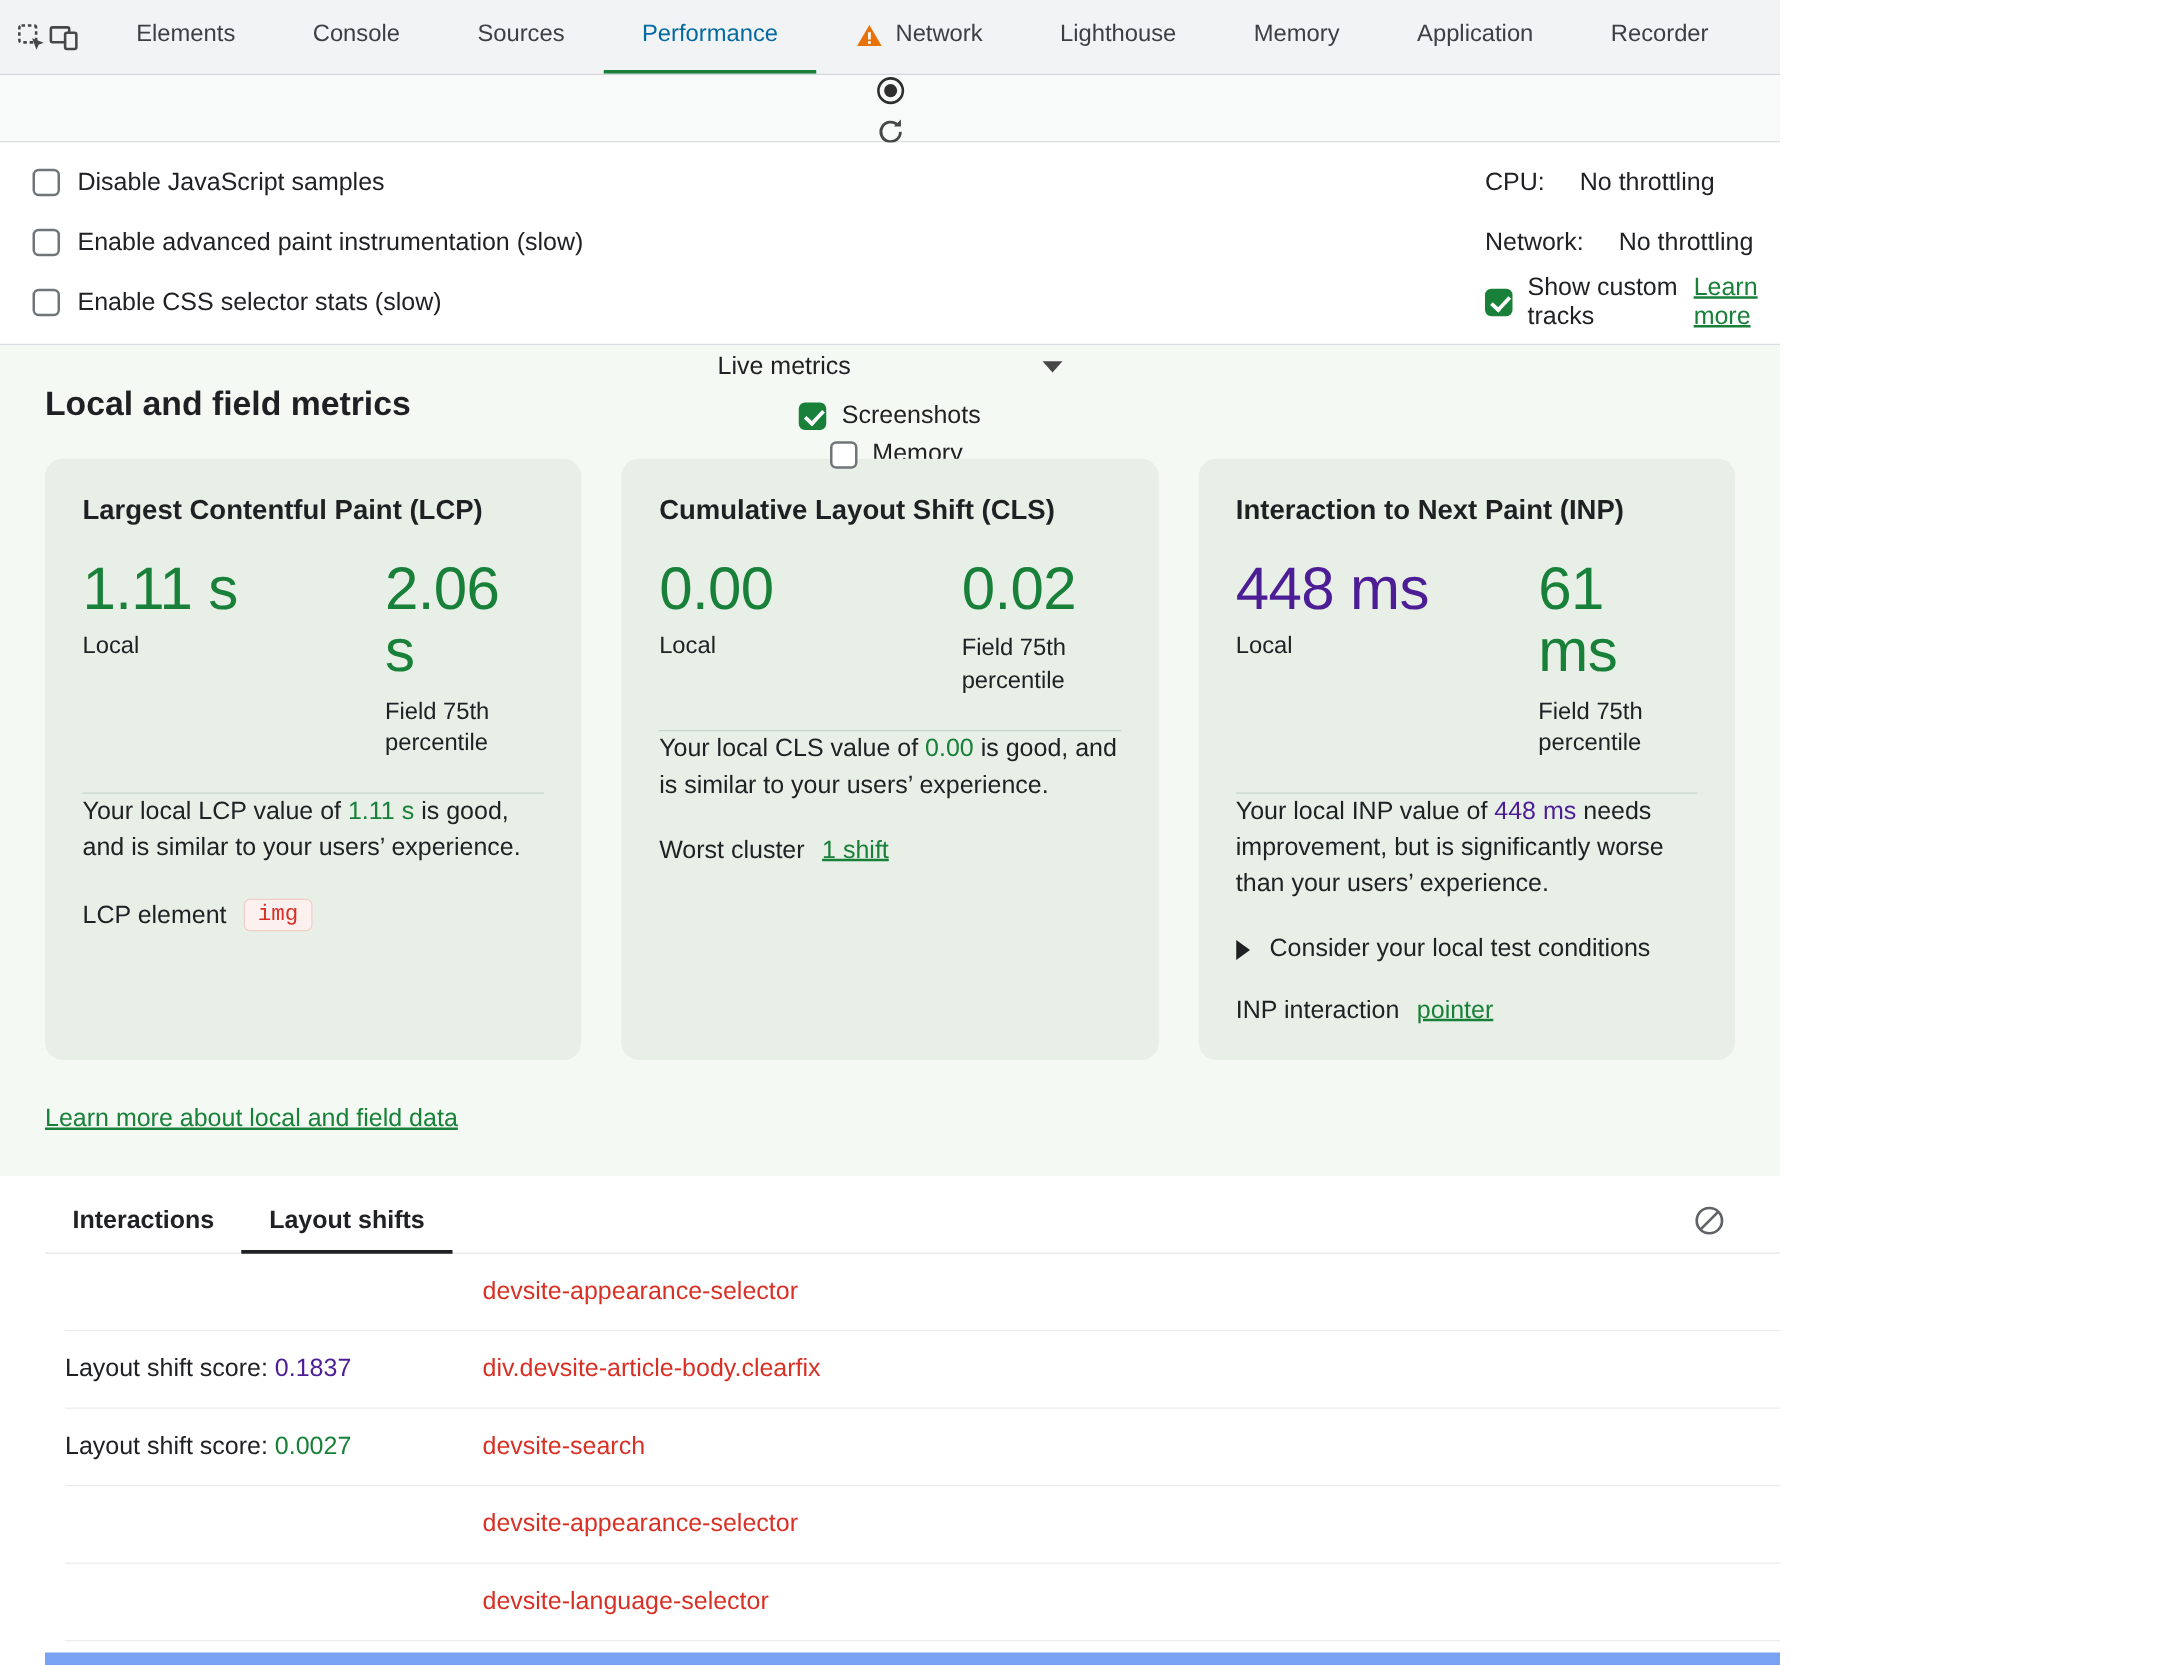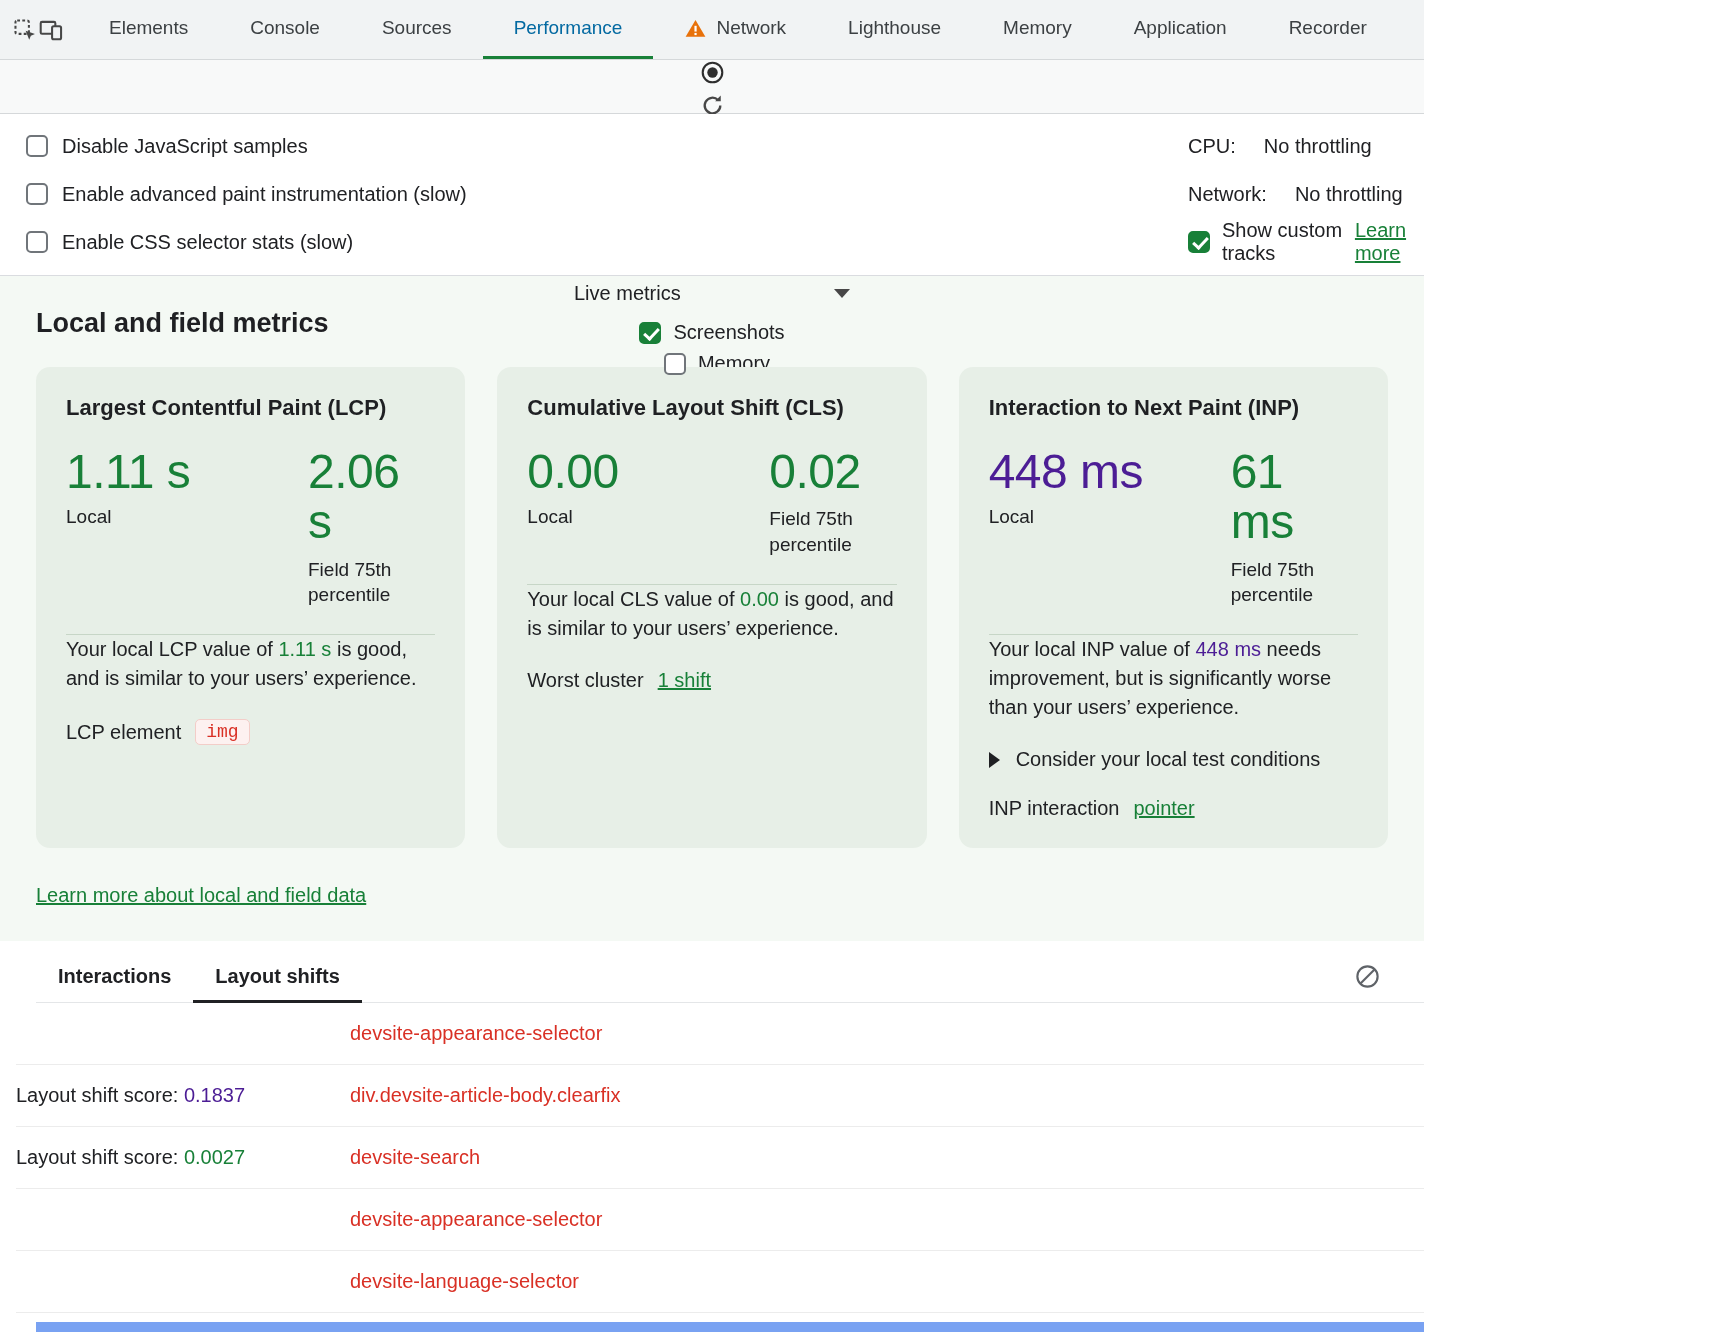--- a/index.html
+++ b/index.html
@@ -75,21 +75,21 @@
   
   .log { background:#fff; padding-top:10px; }
   .log-tabs { position:relative; margin:0 0 0 36px; border-bottom:1px solid #e4e6e8;
     display:flex; height:52px; align-items:stretch; }
   .log-tab { display:flex; align-items:center; padding:0 22px; font-size:20px; font-weight:700;
     color:#202124; position:relative; cursor:pointer; }
   .log-tab.active::after { content:""; position:absolute; left:0; right:0; bottom:-1px; height:3px;
     background:#202124; }
   .log-clear { position:absolute; right:40px; top:8px; width:34px; height:34px;
     display:flex; align-items:center; justify-content:center; cursor:pointer; }
-  .log-row { margin-left:16px; height:62px; display:flex; align-items:center;
+  .log-row { margin-left:52px; height:62px; display:flex; align-items:center;
     border-bottom:1px solid #ececec; font-size:20px; }
   .score-cell { width:334px; flex:none; }
   .score-val { font-weight:500; }
   .node-link { color:#d93025; cursor:pointer; }
 
   .blue-strip { position:absolute; left:36px; right:0; bottom:0; height:10px; background:#79a2f2; }
 </style>
 </head>
 <body>
 

